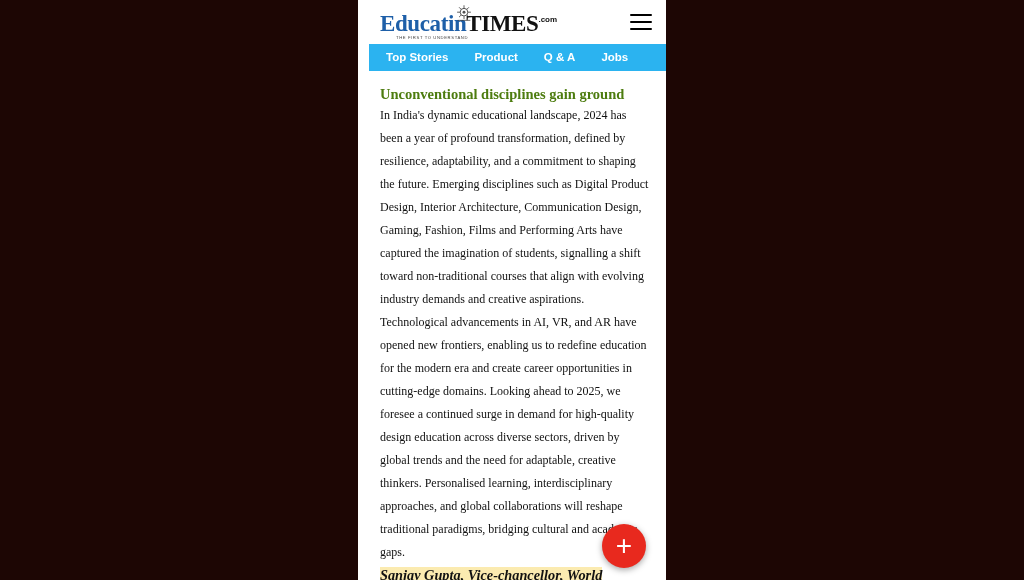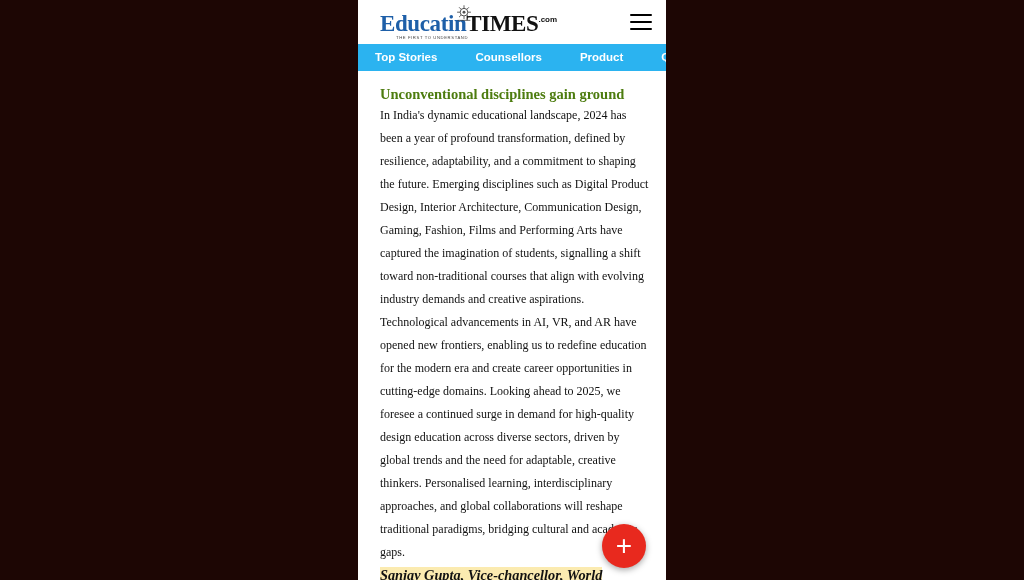--- a/index.html
+++ b/index.html
@@ -91,23 +91,24 @@
     height: 2px;
     background: #000000;
     border-radius: 1px;
   }
   
   .navbar {
     height: 27px;
     background: #2bb3f0;
     display: flex;
     align-items: center;
-    gap: 16px;
+    gap: 4px;
     padding: 0 6px;
     box-sizing: border-box;
+    margin-left: 11px;
   }
   .nav-item {
     color: #ffffff;
     font-size: 11.5px;
     font-weight: 700;
     padding: 0 11px;
     line-height: 27px;
     white-space: nowrap;
     cursor: pointer;
     font-family: "Liberation Sans", sans-serif;
@@ -190,21 +191,20 @@
     </div>
     <div class="hamburger">
       <span></span>
         <span></span>
         <span></span>
     </div>
   </div>
 
   <div class="navbar">
     <div class="nav-item">Top Stories</div>
-    <div class="nav-item">Counsellors</div>
     <div class="nav-item">Product</div>
     <div class="nav-item">Q &amp; A</div>
     <div class="nav-item">Jobs</div>
   </div>
 
   <div class="article">
     <h1 class="article-title">Unconventional disciplines gain ground</h1>
     <p class="article-body">In India's dynamic educational landscape, 2024 has been a year of profound transformation, defined by resilience, adaptability, and a commitment to shaping the future. Emerging disciplines such as Digital Product Design, Interior Architecture, Communication Design, Gaming, Fashion, Films and Performing Arts have captured the imagination of students, signalling a shift toward non-traditional courses that align with evolving industry demands and creative aspirations. Technological advancements in AI, VR, and AR have opened new frontiers, enabling us to redefine education for the modern era and create career opportunities in cutting-edge domains. Looking ahead to 2025, we foresee a continued surge in demand for high-quality design education across diverse sectors, driven by global trends and the need for adaptable, creative thinkers. Personalised learning, interdisciplinary approaches, and global collaborations will reshape traditional paradigms, bridging cultural and academic gaps.</p>
     <div class="byline-block">
       <span class="byline">Sanjay Gupta, Vice-chancellor, World University of Design</span>

